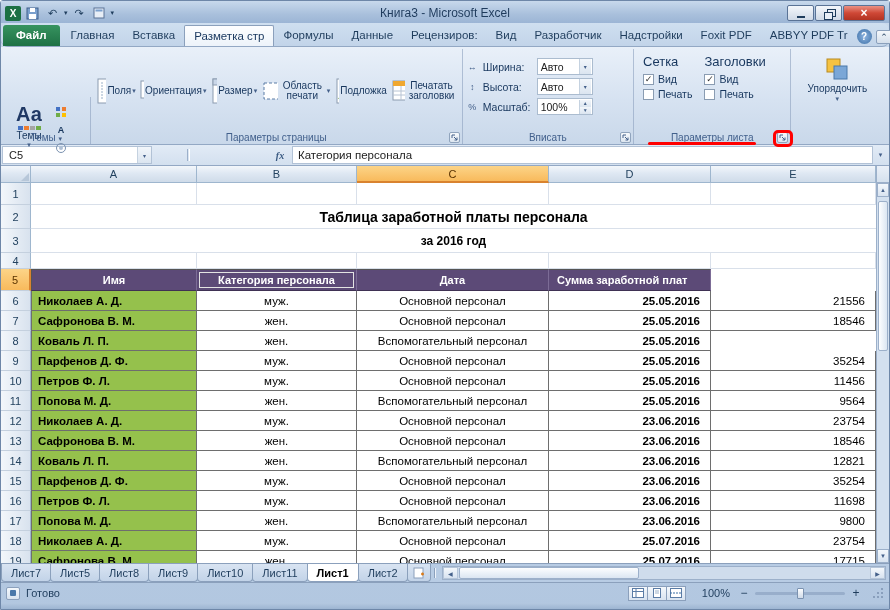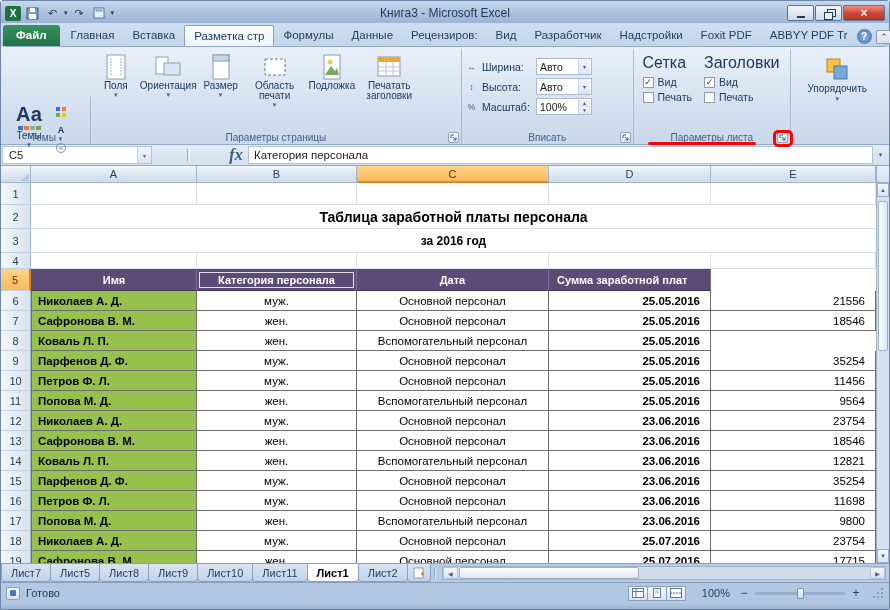--- a/index.html
+++ b/index.html
@@ -66,60 +66,60 @@
     padding-top:3px; }
   .aa-art { font-size:20px; font-weight:bold; color:#1f3864; line-height:22px; }
   .aa-strip { display:flex; gap:1px; }
   .aa-strip i { width:5px; height:4px; display:block; }
   .btnlabel { font-size:10px; color:#17365d; text-align:center; line-height:10px; }
   .caret { font-size:7px; color:#44608a; line-height:6px; }
   .mini-col { display:flex; flex-direction:column; gap:2px; padding-top:4px; }
   .minibtn { width:18px; height:16px; border:1px solid transparent; display:flex;
     align-items:center; justify-content:center; font-size:9px; color:#17365d; }
 
-  .rbtn { display:flex; flex-direction:column; align-items:center; justify-content:flex-start;
+  .rbtn { display:flex; flex-direction:row; align-items:center; justify-content:flex-start;
     gap:1px; padding:2px 2px 0 2px; min-width:44px; height:76px; }
   .rbtn .rlb { font-size:10px; line-height:10px; color:#17365d; text-align:center; max-width:60px; }
 
   .fitgroup { display:flex; flex-direction:column; gap:3px; padding-top:6px; }
   .fitrow { display:flex; align-items:center; gap:4px; font-size:10.5px; color:#17365d; }
   .fitic { width:13px; text-align:center; font-size:9px; color:#44608a; }
   .fitlab { width:50px; text-align:left; }
   .combo { width:56px; height:17px; background:#fff; border:1px solid #abbccf;
     font-size:10.5px; display:flex; align-items:center; justify-content:space-between;
     padding:0 1px 0 3px; color:#222; }
   .combo .dd { width:12px; height:15px; display:flex; align-items:center; justify-content:center;
     border-left:1px solid #c5d2e0; font-size:6px; color:#44608a;
     background:linear-gradient(#f2f6fb,#dbe5f0); }
   .spin { display:flex; flex-direction:column; width:12px; border-left:1px solid #c5d2e0; }
   .spin span { height:7px; font-size:5px; display:flex; align-items:center; justify-content:center;
     color:#44608a; background:linear-gradient(#f2f6fb,#dbe5f0); }
 
   .sheetopts { display:flex; gap:12px; padding:2px 6px 0 6px; }
   .so-col { display:flex; flex-direction:column; gap:3px; }
-  .so-title { font-size:16px; color:#17365d; padding-bottom:1px; }
+  .so-title { font-size:13px; color:#17365d; padding-bottom:1px; }
   .so-check { display:flex; align-items:center; gap:4px; font-size:10.5px; color:#17365d; }
   .cb { width:11px; height:11px; background:#fff; border:1px solid #8a9cb2; font-size:9px;
     line-height:9px; display:inline-flex; align-items:center; justify-content:center; color:#333; }
 
   .bigbtn2 { width:86px; height:76px; display:flex; flex-direction:column; align-items:center;
     justify-content:flex-start; gap:2px; padding-top:4px; }
 
   
   .formulabar { height:21px; display:flex; align-items:stretch; padding:1px 1px;
     background:linear-gradient(#e2ebf6,#d3e0ef); border-bottom:1px solid #93a8c4; }
   .namebox { width:150px; background:#fff; border:1px solid #b2c2d6; display:flex; }
   .namebox .nbval { flex:1; font-size:11px; padding:2px 0 0 6px; color:#222; }
   .namebox .nbdd { width:14px; border-left:1px solid #c5d2e0; display:flex; align-items:center;
     justify-content:center; font-size:6px; color:#44608a; background:linear-gradient(#f2f6fb,#dbe5f0); }
   .fb-gap { width:72px; display:flex; align-items:center; justify-content:center; }
   .fb-gap i { width:3px; height:12px; border-left:1px solid #9cb0ca; border-right:1px solid #fff; }
   .fxbtn { width:24px; display:flex; align-items:center; justify-content:center;
     font-family:"Liberation Serif", serif; font-style:italic; font-weight:bold;
-    font-size:16px; color:#3a5a82; }
+    font-size:10px; color:#3a5a82;margin-left:44px; }
   .fvalue { flex:1; background:#fff; border:1px solid #b2c2d6; font-size:11.5px;
     padding:2px 0 0 5px; color:#222; }
   .fb-exp { width:15px; display:flex; align-items:center; justify-content:center;
     font-size:7px; color:#44608a; }
 
   
   .gridzone { flex:1; position:relative; overflow:hidden; background:#fff; }
   .grow { display:grid; grid-template-columns:30px 166px 160px 192px 162px 165px; }
   .colheaders { height:17px; }
   .chdr, .corner { background:linear-gradient(#f3f7fb,#dfe8f3 45%,#cfdbe9);

